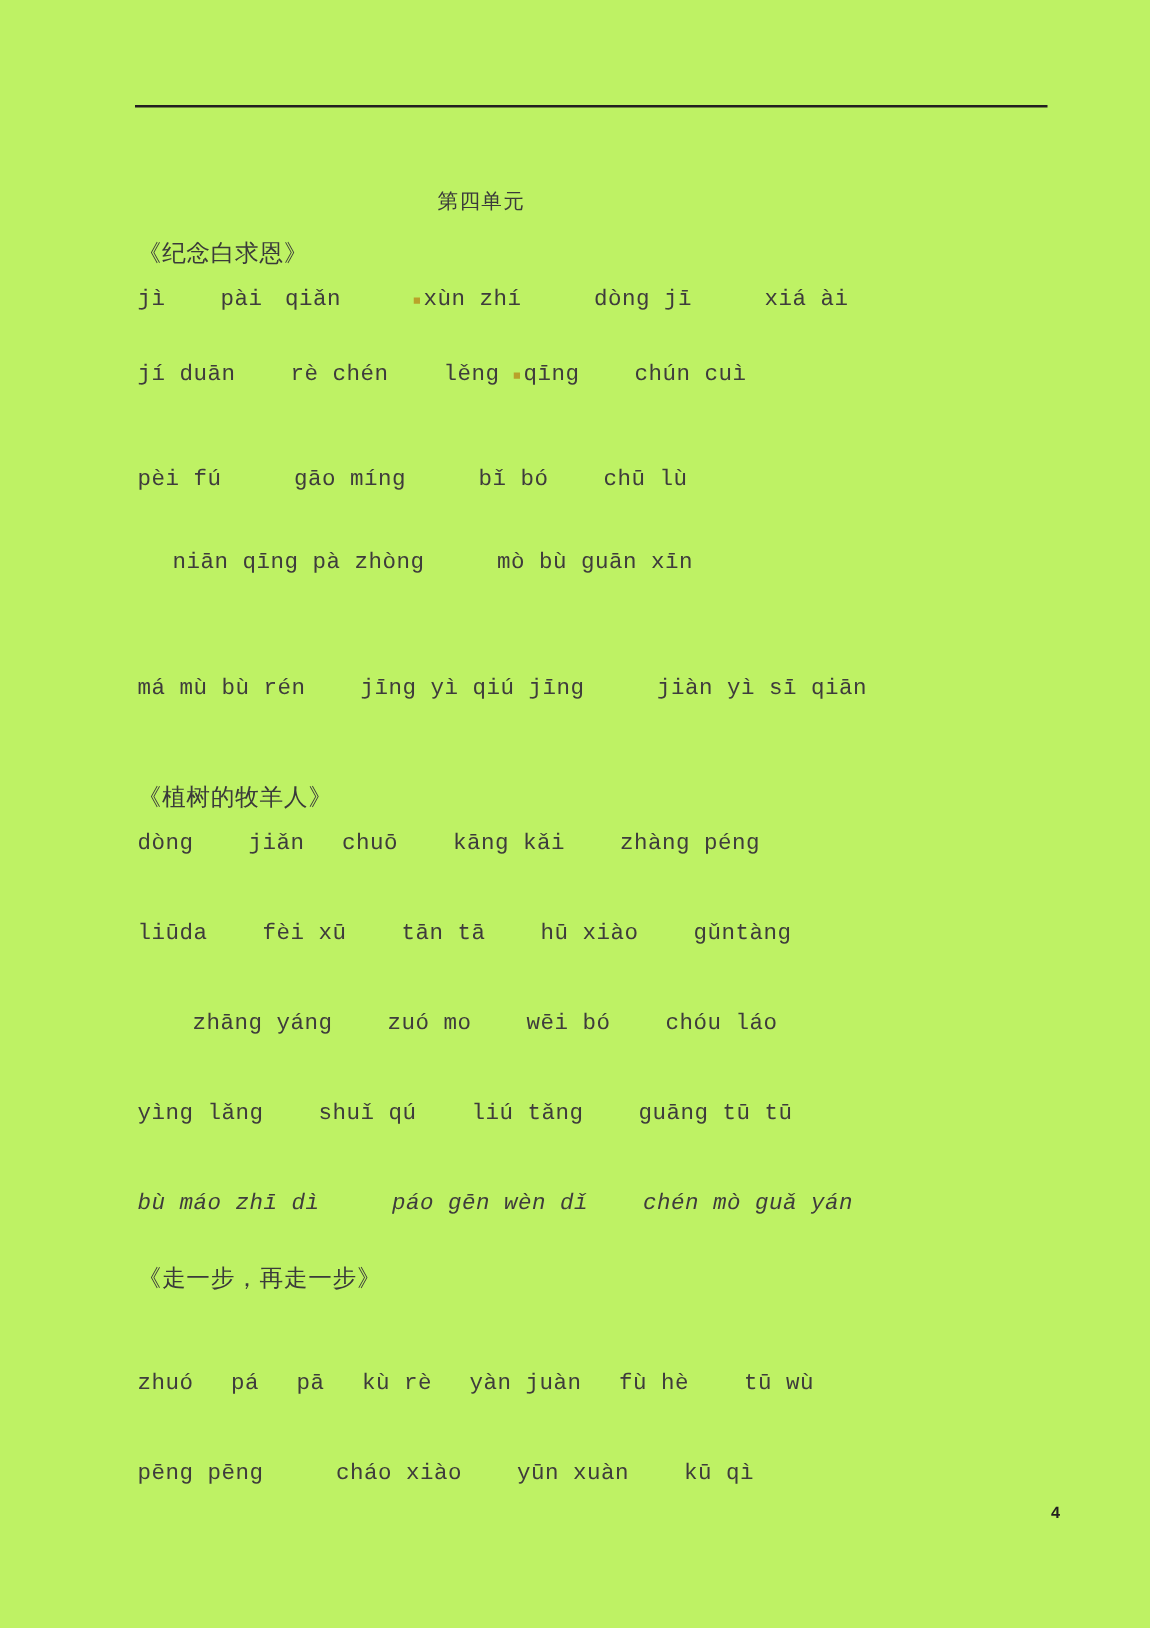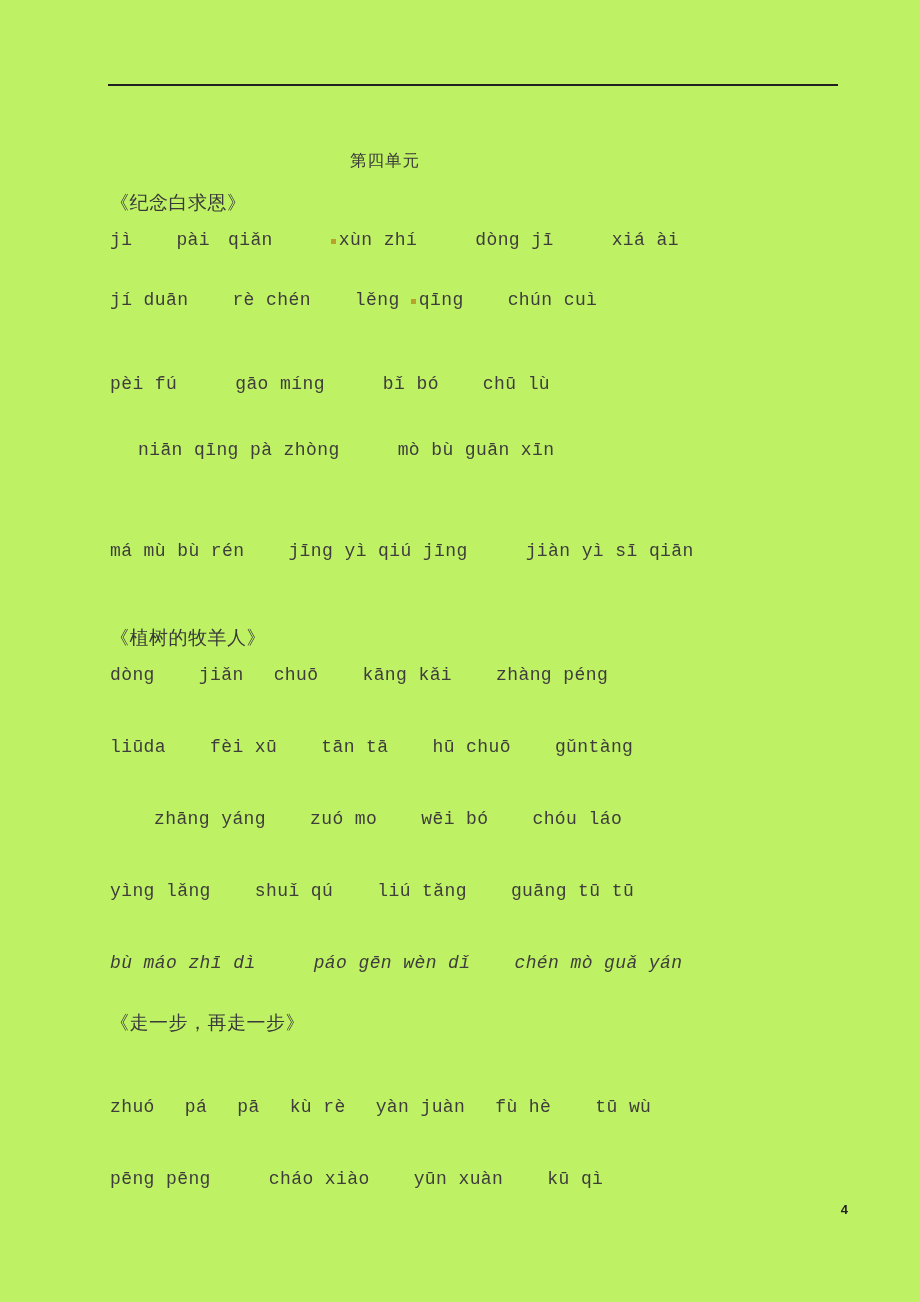--- a/index.html
+++ b/index.html
@@ -110,21 +110,21 @@
 
   <div id="sections-root">
       <div class="section-heading" style="top: 190px;">《纪念白求恩》</div>
       <div class="pinyin-line" style="top: 230px;"><span class="grp">jì</span><span class="gap-lg"></span><span class="grp">pài</span><span class="gap-sm"></span><span class="grp">qiǎn</span><span class="gap-xl"></span><span class="marker-dot" style="background: rgb(185, 162, 42);"></span><span class="grp">xùn zhí</span><span class="gap-xl"></span><span class="grp">dòng jī</span><span class="gap-xl"></span><span class="grp">xiá ài</span></div>
       <div class="pinyin-line" style="top: 290px;"><span class="grp">jí duān</span><span class="gap-lg"></span><span class="grp">rè chén</span><span class="gap-lg"></span><span class="grp">lěng </span><span class="marker-dot" style="background: rgb(185, 162, 42);"></span><span class="grp">qīng</span><span class="gap-lg"></span><span class="grp">chún cuì</span></div>
       <div class="pinyin-line" style="top: 374px;"><span class="grp">pèi fú</span><span class="gap-xl"></span><span class="grp">gāo míng</span><span class="gap-xl"></span><span class="grp">bǐ bó</span><span class="gap-lg"></span><span class="grp">chū lù</span></div>
       <div class="pinyin-line" style="top: 440px; margin-left: 28px;"><span class="grp">niān qīng pà zhòng</span><span class="gap-xl"></span><span class="grp">mò bù guān xīn</span></div>
       <div class="pinyin-line" style="top: 541px;"><span class="grp">má mù bù rén</span><span class="gap-lg"></span><span class="grp">jīng yì qiú jīng</span><span class="gap-xl"></span><span class="grp">jiàn yì sī qiān</span></div>
       <div class="section-heading" style="top: 625px;">《植树的牧羊人》</div>
       <div class="pinyin-line" style="top: 665px;"><span class="grp">dòng</span><span class="gap-lg"></span><span class="grp">jiǎn</span><span class="gap-md"></span><span class="grp">chuō</span><span class="gap-lg"></span><span class="grp">kāng kǎi</span><span class="gap-lg"></span><span class="grp">zhàng péng</span></div>
-      <div class="pinyin-line" style="top: 737px;"><span class="grp">liūda</span><span class="gap-lg"></span><span class="grp">fèi xū</span><span class="gap-lg"></span><span class="grp">tān tā</span><span class="gap-lg"></span><span class="grp">hū chuō</span><span class="gap-lg"></span><span class="grp">gǔntàng</span></div>
+      <div class="pinyin-line" style="top: 737px;"><span class="grp">liūda</span><span class="gap-lg"></span><span class="grp">fèi xū</span><span class="gap-lg"></span><span class="grp">tān tā</span><span class="gap-lg"></span><span class="grp">hū xiào</span><span class="gap-lg"></span><span class="grp">gǔntàng</span></div>
       <div class="pinyin-line" style="top: 809px; margin-left: 44px;"><span class="grp">zhāng yáng</span><span class="gap-lg"></span><span class="grp">zuó mo</span><span class="gap-lg"></span><span class="grp">wēi bó</span><span class="gap-lg"></span><span class="grp">chóu láo</span></div>
       <div class="pinyin-line" style="top: 881px;"><span class="grp">yìng lǎng</span><span class="gap-lg"></span><span class="grp">shuǐ qú</span><span class="gap-lg"></span><span class="grp">liú tǎng</span><span class="gap-lg"></span><span class="grp">guāng tū tū</span></div>
       <div class="pinyin-line" style="top: 953px; font-style: italic;"><span class="grp">bù máo zhī dì</span><span class="gap-xl"></span><span class="grp">páo gēn wèn dǐ</span><span class="gap-lg"></span><span class="grp">chén mò guǎ yán</span></div>
       <div class="section-heading" style="top: 1010px;">《走一步，再走一步》</div>
       <div class="pinyin-line" style="top: 1097px;"><span class="grp">zhuó</span><span class="gap-md"></span><span class="grp">pá</span><span class="gap-md"></span><span class="grp">pā</span><span class="gap-md"></span><span class="grp">kù rè</span><span class="gap-md"></span><span class="grp">yàn juàn</span><span class="gap-md"></span><span class="grp">fù hè</span><span class="gap-lg"></span><span class="grp">tū wù</span></div>
       <div class="pinyin-line" style="top: 1169px;"><span class="grp">pēng pēng</span><span class="gap-xl"></span><span class="grp">cháo xiào</span><span class="gap-lg"></span><span class="grp">yūn xuàn</span><span class="gap-lg"></span><span class="grp">kū qì</span></div>
     </div>
 
   <div class="page-number">4</div>
 

